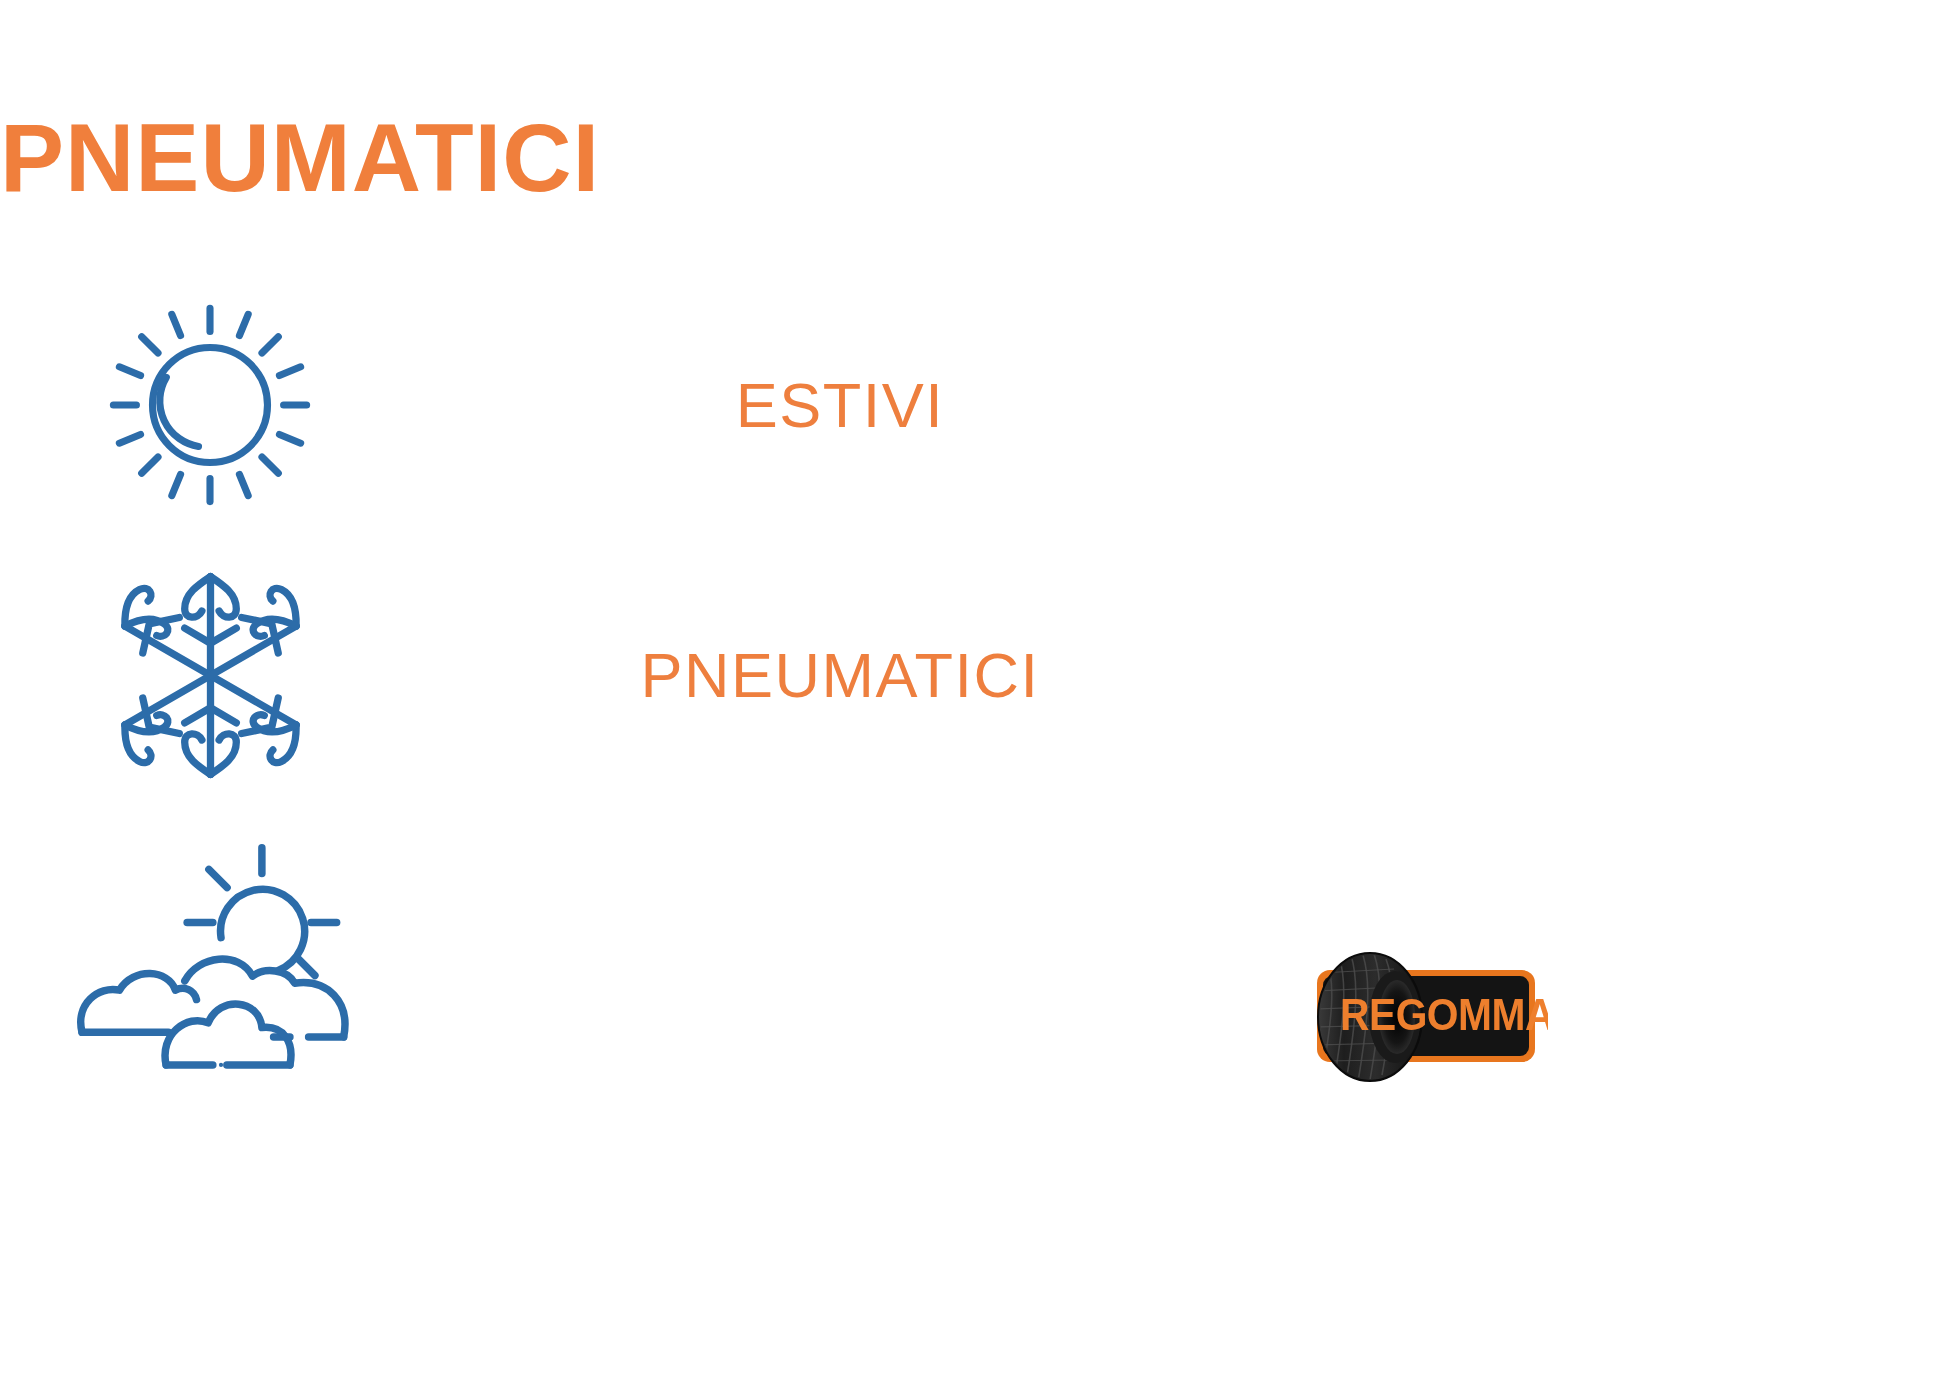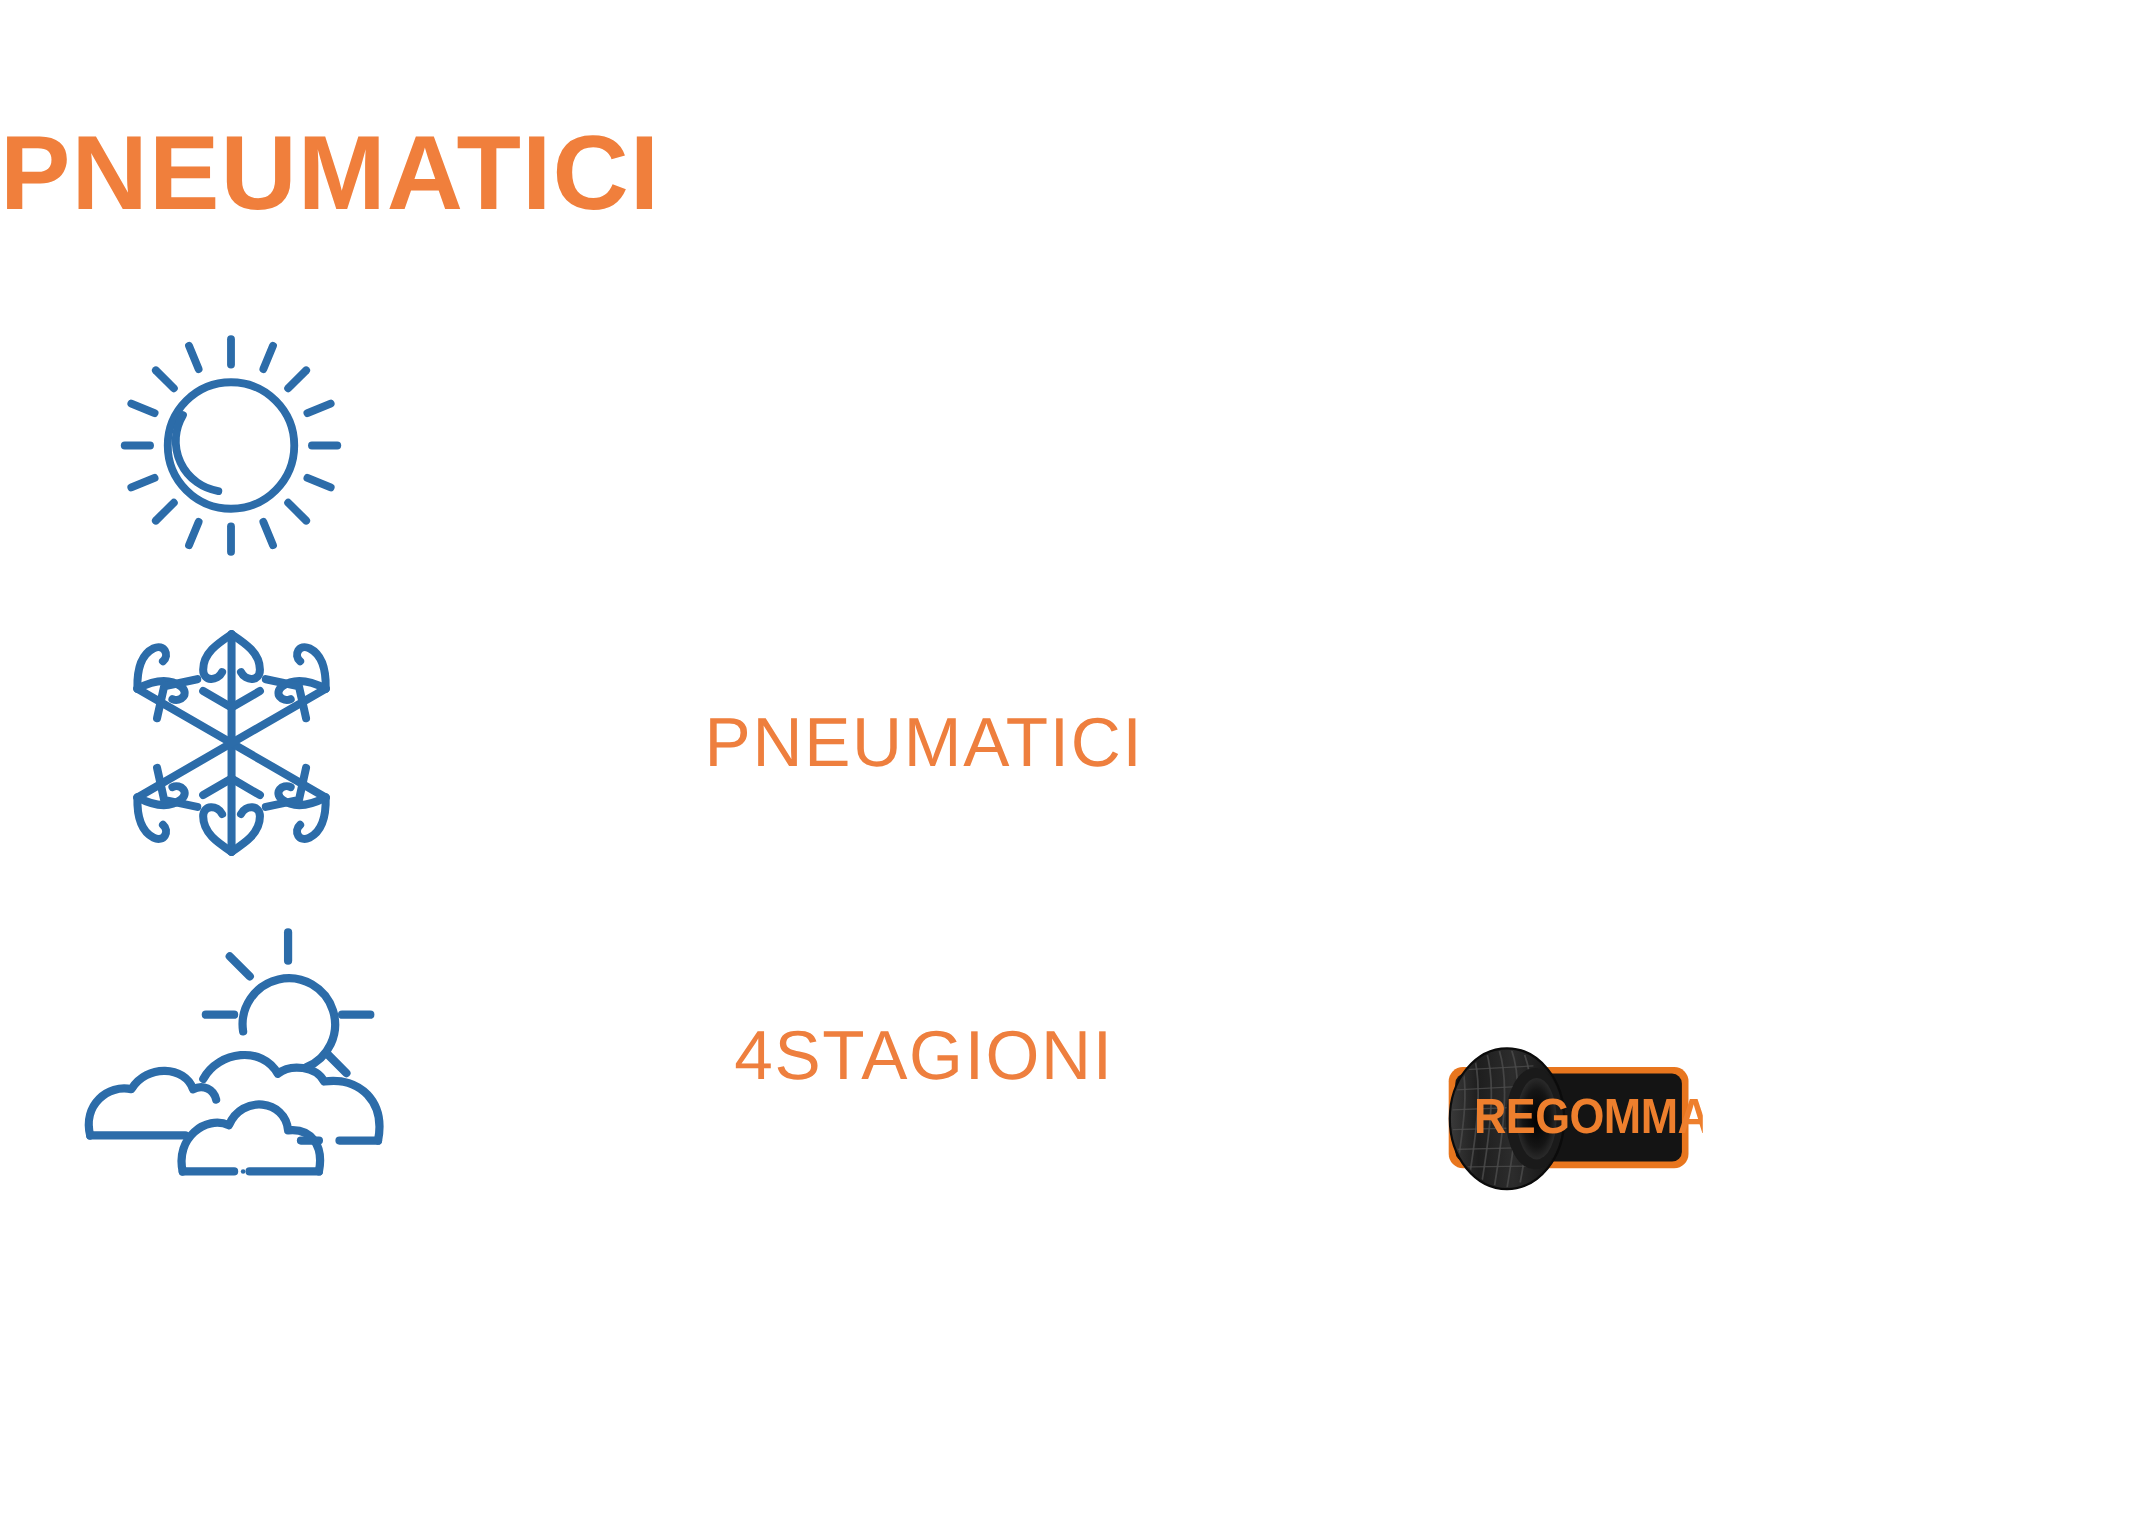--- a/index.html
+++ b/index.html
@@ -108,20 +108,23 @@
         <line x1="10.6" y1="66.6" x2="19.8" y2="62.8"></line>
         <line x1="80.2" y1="37.2" x2="89.4" y2="33.4"></line>
         <line x1="10.6" y1="33.4" x2="19.8" y2="37.2"></line>
         <line x1="80.2" y1="62.8" x2="89.4" y2="66.6"></line>
         <line x1="33.4" y1="89.4" x2="37.2" y2="80.2"></line>
         <line x1="62.8" y1="19.8" x2="66.6" y2="10.6"></line>
       </g>
     </svg>
   </div>
 
+  <div class="label-cell">
+    <span class="label">ESTIVI</span>
+  </div>
 </div>
 
 <div class="row row-invernali">
 
   <div class="icon-cell">
     <svg class="icon-svg" width="215" height="225" viewBox="0 0 100 104" fill="none" stroke="#2C6CA9" stroke-width="3.4" stroke-linecap="round" stroke-linejoin="round">
       <g>
 
         <path d="M50 6 L50 98"></path>
 
@@ -181,23 +184,20 @@
 
       <path d="M6 82 C3 70 13 62 22 64 C28 54 43 55 46 64 C50 62 54 64 55 68"></path>
       <path d="M6 82 L43 82"></path>
 
       <path d="M42 96 C39 83 51 74 60 78 C65 66 82 68 83 80 C92 79 97 86 95 96"></path>
       <path d="M42 96 L62 96 M68 96 L95 96"></path>
       <circle cx="65.5" cy="96" r="0.9" fill="#2C6CA9" stroke="none"></circle>
     </svg>
   </div>
 
-  <div class="label-cell">
-    <span class="label">4STAGIONI</span>
-  </div>
 </div>
 
 <div class="logo">
   <svg width="252" height="145" viewBox="0 0 252 145">
     <defs>
       <linearGradient id="tireGrad" x1="0" y1="0" x2="1" y2="0">
         <stop offset="0%" stop-color="#3a3a3a"></stop>
         <stop offset="25%" stop-color="#1e1e1e"></stop>
         <stop offset="55%" stop-color="#2c2c2c"></stop>
         <stop offset="100%" stop-color="#101010"></stop>

